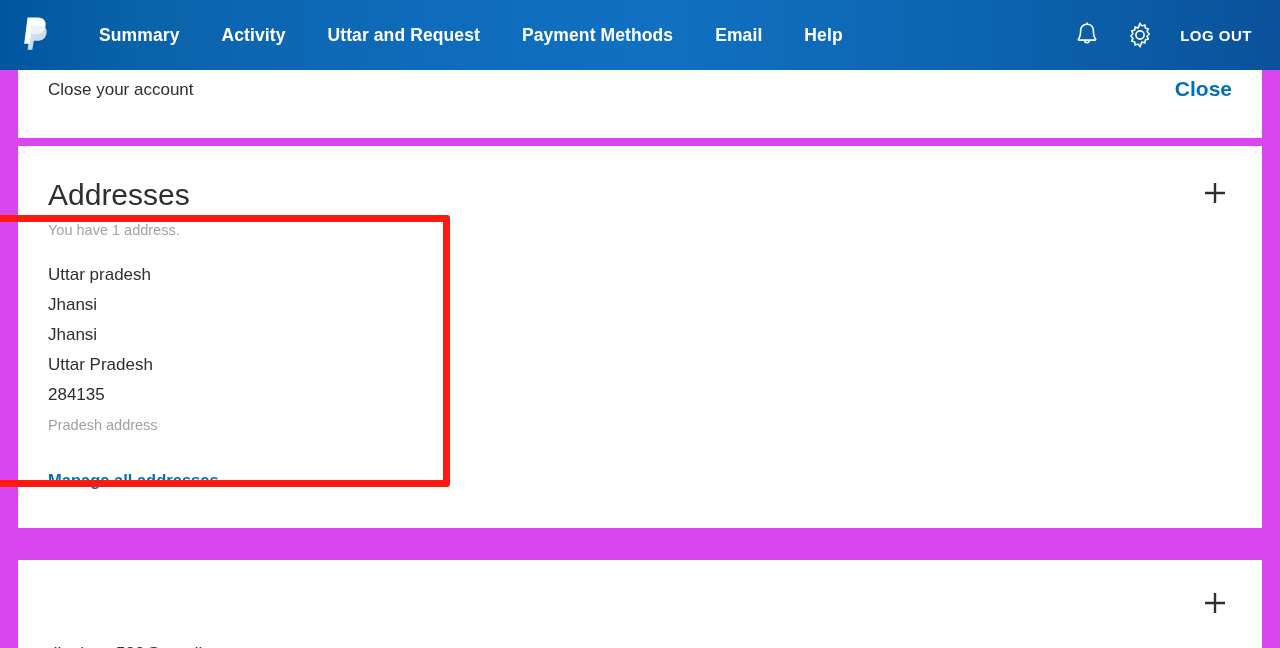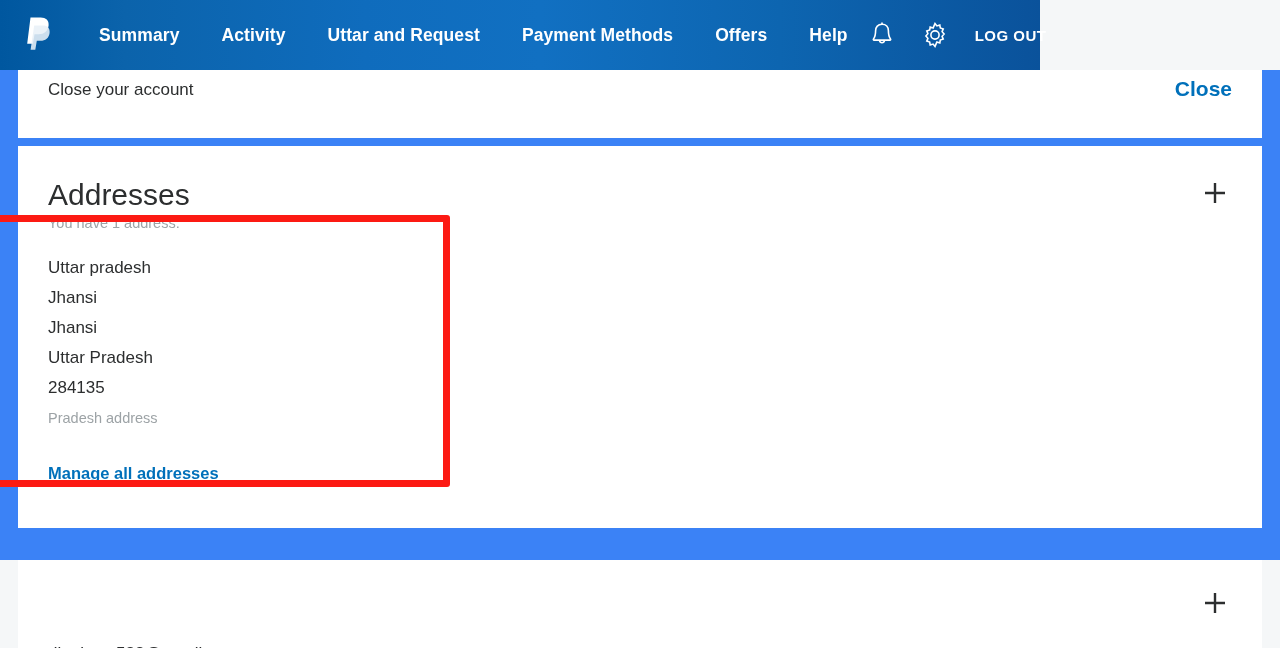--- a/index.html
+++ b/index.html
@@ -8,26 +8,26 @@
     height: 648px;
     overflow: hidden;
     font-family: "Liberation Sans", sans-serif;
     background: #f5f7f8;
   }
 
   
   .navbar {
     position: absolute;
     top: 0; left: 0;
-    width: 1040px;
+    width: 1280px;
     height: 70px;
     background: linear-gradient(90deg, #00579f 0%, #0b63ab 12%, #0f6cbd 35%, #1170c2 52%, #0d65b0 75%, #0a529b 100%);
     display: flex;
     align-items: center;
-    padding: 0 24px;
+    padding: 0 18px;
   }
   .nav-logo {
     width: 36px; height: 40px;
     position: relative;
     margin-right: 24px;
     display: flex; align-items: center; justify-content: center;
   }
   .nav-logo svg { display: block; }
 
   .nav-links {
@@ -60,22 +60,22 @@
     letter-spacing: 0.5px;
     cursor: pointer;
     white-space: nowrap;
   }
 
   
   .page {
     position: absolute;
     top: 70px; left: 0;
     width: 1280px;
-    height: 490px;
-    background: #3b82f6;
+    height: 578px;
+    background: #d946ef;
   }
 
   .card {
     position: absolute;
     left: 18px;
     width: 1244px;
     background: #ffffff;
   }
 
   
@@ -114,21 +114,21 @@
   }
   .card-title {
     font-size: 30px;
     font-weight: normal;
     color: #2c2e2f;
     line-height: 1.25;
   }
   .card-subtitle {
     font-size: 14.5px;
     color: #9da3a6;
-    margin-top: 1px;
+    margin-top: 8px;
   }
   .plus-btn {
     margin-left: auto;
     width: 34px; height: 34px;
     display: flex; align-items: center; justify-content: center;
     cursor: pointer;
     flex: none;
   }
   .addr-lines {
     margin-top: 22px;
@@ -190,21 +190,21 @@
       <path d="M6.5 1.5h10.2c5.1 0 8.5 2.8 7.9 8.1-0.6 5.6-4.6 8.7-10 8.7h-4.1l-1.6 9.4H3.2L6.5 1.5z" fill="#ffffff"></path>
       <path d="M10.2 9.5h8.6c4.6 0 7.4 2.6 6.8 7.4-0.6 5-4.2 7.9-9.1 7.9h-3.7l-1.5 8.9H6.6L10.2 9.5z" fill="#e8f0f7" opacity="0.88"></path>
     </svg>
   </div>
 
   <div class="nav-links">
     <a class="nav-link">Summary</a>
     <a class="nav-link">Activity</a>
     <a class="nav-link">Uttar and Request</a>
     <a class="nav-link">Payment Methods</a>
-    <a class="nav-link">Offers</a>
+    <a class="nav-link">Email</a>
     <a class="nav-link">Help</a>
   </div>
 
   <div class="nav-right">
     <span class="nav-icon">
       <svg width="26" height="28" viewBox="0 0 26 28" fill="none" stroke="#ffffff" stroke-width="1.6">
         <path d="M13 3.2c-4.1 0-6.4 2.9-6.4 6.6 0 4.5-0.6 6.3-2.1 8.1-0.4 0.5-0.1 1.2 0.5 1.2h16c0.6 0 0.9-0.7 0.5-1.2-1.5-1.8-2.1-3.6-2.1-8.1 0-3.7-2.3-6.6-6.4-6.6z"></path>
         <path d="M13 3.2V1.5"></path>
         <path d="M10.4 19.1c0.3 1.6 1.3 2.6 2.6 2.6s2.3-1 2.6-2.6"></path>
       </svg>

